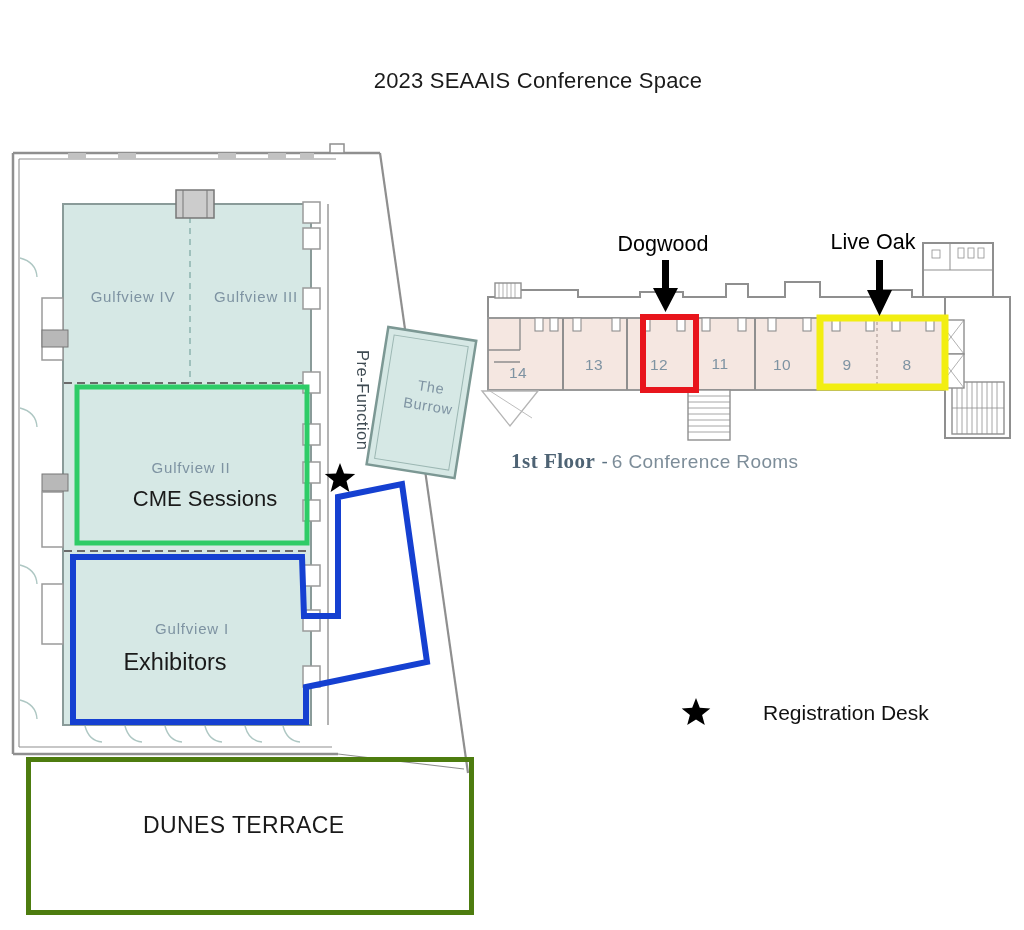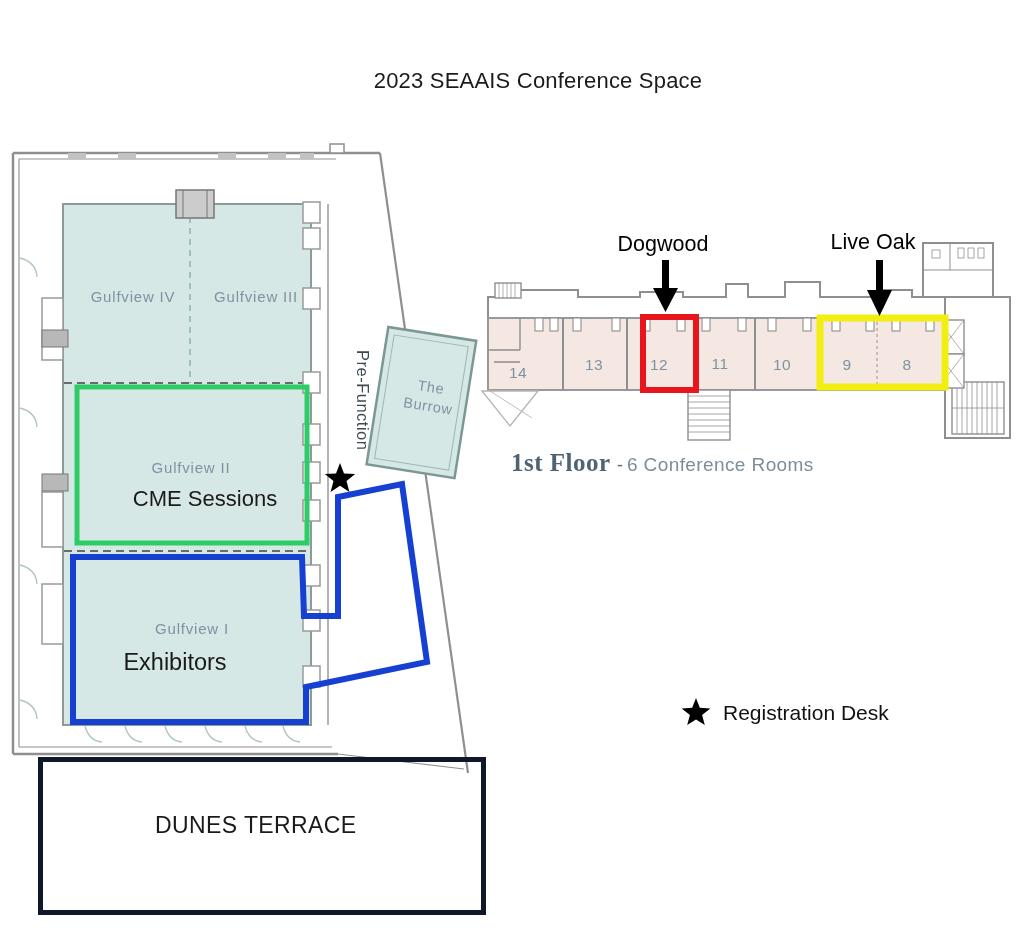--- a/index.html
+++ b/index.html
@@ -5,27 +5,27 @@
   html,body{margin:0;padding:0;background:#ffffff;}
   .canvas{position:relative;width:1024px;height:930px;background:#ffffff;overflow:hidden;
           font-family:"Liberation Sans",sans-serif;}
   .title{position:absolute;left:96px;top:68px;width:884px;text-align:center;
          font-size:22px;color:#1b1b1b;letter-spacing:0.2px;}
   .plan-svg{position:absolute;}
   #left-plan{left:0;top:140px;}
   #right-plan{left:480px;top:230px;}
   .floor-caption{position:absolute;left:511px;top:449px;white-space:nowrap;}
   .floor-caption .floor{font-family:"Liberation Serif",serif;font-weight:bold;
-        font-size:25px;color:#4e6374;letter-spacing:0.5px;}
+        font-size:21px;color:#4e6374;letter-spacing:0.5px;}
   .floor-caption .sep{font-size:19px;color:#5c7282;margin:0 4px 0 6px;}
   .floor-caption .detail{font-size:19px;color:#7d8d99;letter-spacing:0.4px;}
   .legend{position:absolute;left:680px;top:697px;display:flex;align-items:center;gap:11px;}
-  .legend .legend-label{font-size:21px;color:#111;}
-  .dunes-box{position:absolute;left:38px;top:757px;width:448px;height:158px;
-        border:5px solid #0f172a;box-sizing:border-box;}
+  .legend .legend-label{font-size:21px;color:#111;margin-left:40px;}
+  .dunes-box{position:absolute;left:26px;top:757px;width:448px;height:158px;
+        border:5px solid #4d7c0f;box-sizing:border-box;}
   .dunes-label{position:absolute;left:112px;top:50px;font-size:23px;color:#1a1a1a;
         letter-spacing:0.4px;}
   svg text{font-family:"Liberation Sans",sans-serif;}
 </style>
 </head>
 <body>
 
 <div class="canvas">
 
   <div class="title">2023 SEAAIS Conference Space</div>

